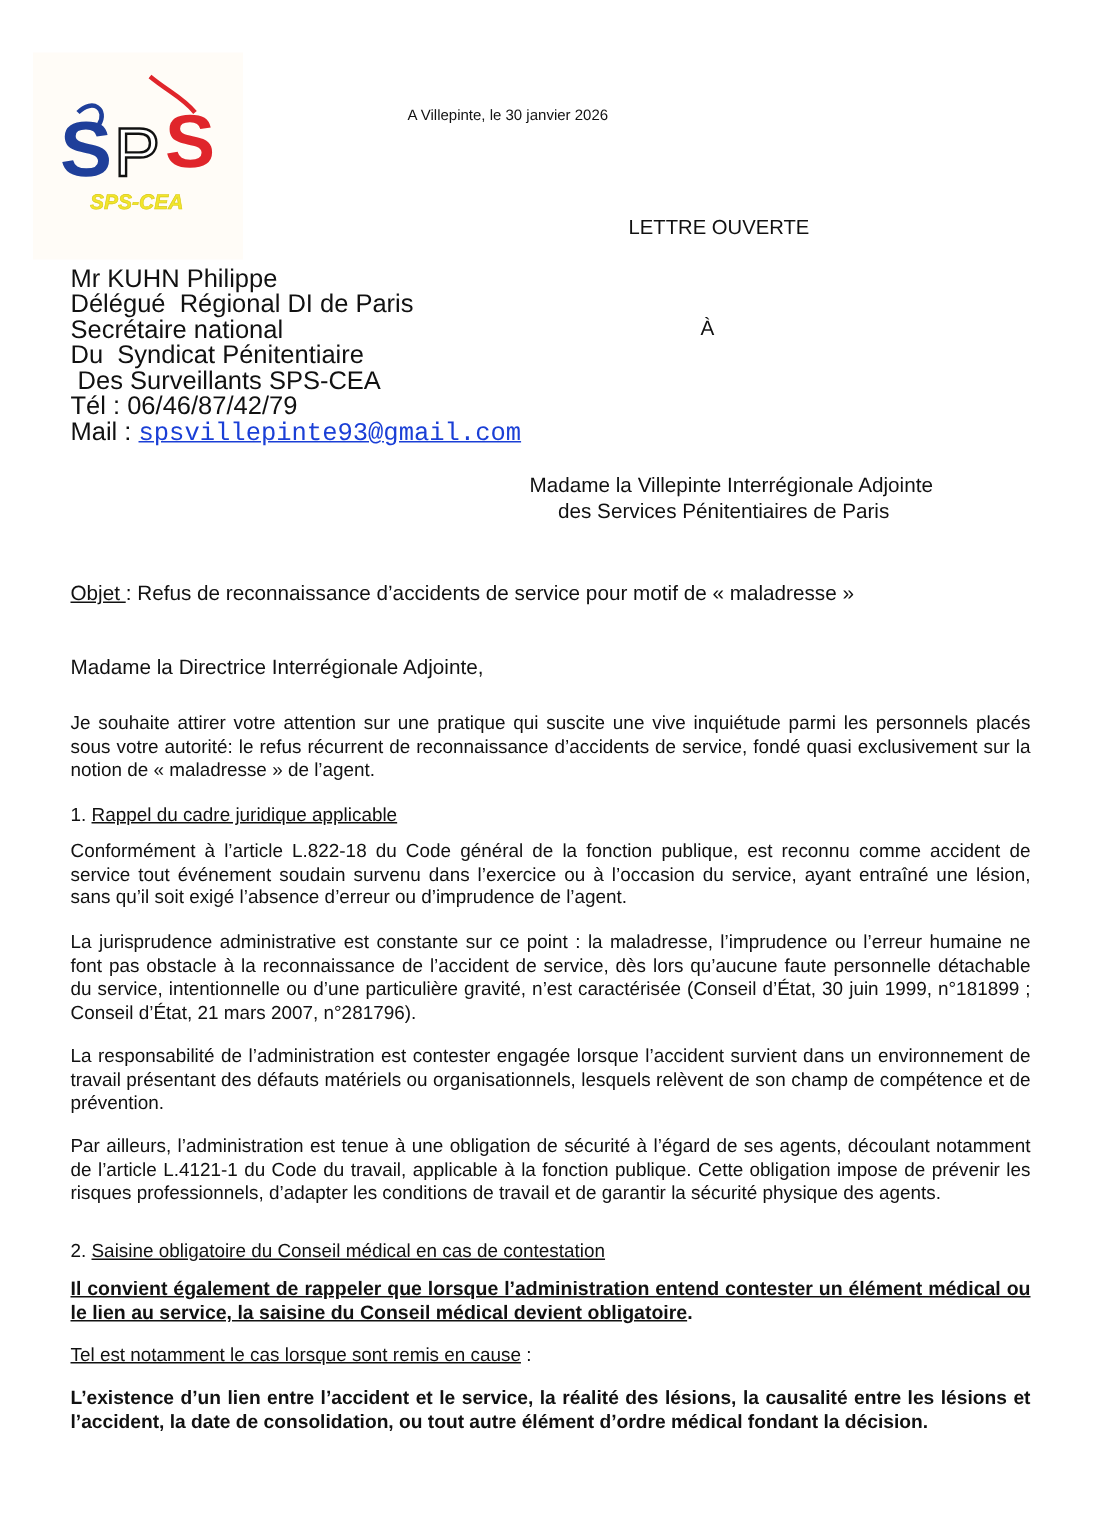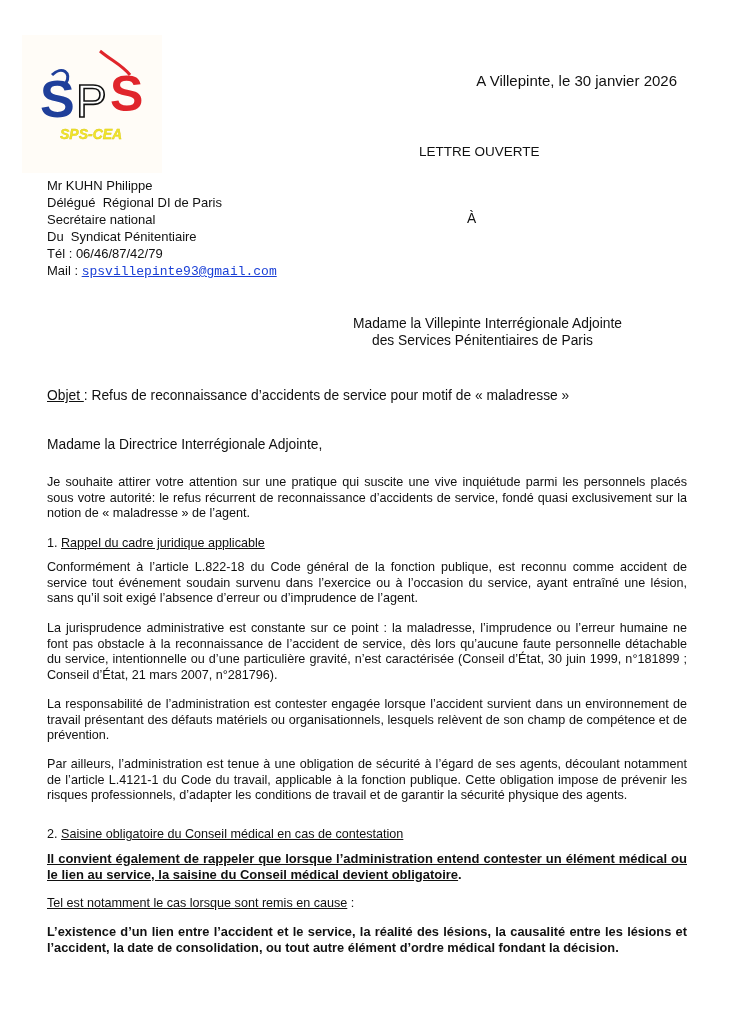--- a/index.html
+++ b/index.html
@@ -6,23 +6,23 @@
     body {
       width: 731px; height: 1024px; position: relative; overflow: hidden;
       font-family: "Liberation Sans", sans-serif; color: #111111;
     }
     .abs { position: absolute; }
     .logo-box {
       left: 22px; top: 35px; width: 140px; height: 138px;
       background: #fffcf7;
     }
     .logo-svg { position: absolute; left: 0; top: 0; }
-    .date { left: 0; top: 72px; width: 677px; text-align: right; font-size: 15px; }
+    .date { left: 0; top: 72px; width: 677px; text-align: center; font-size: 10px; }
     .title { left: 419px; top: 144px; font-size: 13.5px; }
-    .sender { left: 47px; top: 177px; font-size: 13px; line-height: 17px; }
+    .sender { left: 47px; top: 177px; font-size: 17px; line-height: 17px; }
     .sender div { white-space: pre; }
     .sender a { color: #1a3fd6; text-decoration: underline; font-family: Liberation Mono, monospace; }
     .a-mark { left: 467px; top: 211px; font-size: 13.8px; }
     .recipient { left: 353px; top: 315px; font-size: 13.8px; line-height: 17px; }
     .recipient .l2 { padding-left: 19px; }
     .objet { left: 47px; top: 388px; font-size: 13.8px; }
     .u { text-decoration: underline; }
     .salutation { left: 47px; top: 437px; font-size: 13.8px; }
     .para {
       left: 47px; width: 640px; font-size: 12.6px; line-height: 15.6px;
@@ -51,20 +51,21 @@
 </div>
 
 <div class="abs date">A Villepinte, le 30 janvier 2026</div>
 <div class="abs title">LETTRE OUVERTE</div>
 
 <div class="abs sender">
   <div>Mr KUHN Philippe</div>
   <div>Délégué  Régional DI de Paris</div>
   <div>Secrétaire national</div>
   <div>Du  Syndicat Pénitentiaire</div>
+  <div> Des Surveillants SPS-CEA</div>
   <div>Tél : 06/46/87/42/79</div>
   <div><span>Mail : </span><a>spsvillepinte93@gmail.com</a></div>
 </div>
 
 <div class="abs a-mark">À</div>
 
 <div class="abs recipient">
   <div>Madame la Villepinte Interrégionale Adjointe</div>
   <div class="l2">des Services Pénitentiaires de Paris</div>
 </div>

